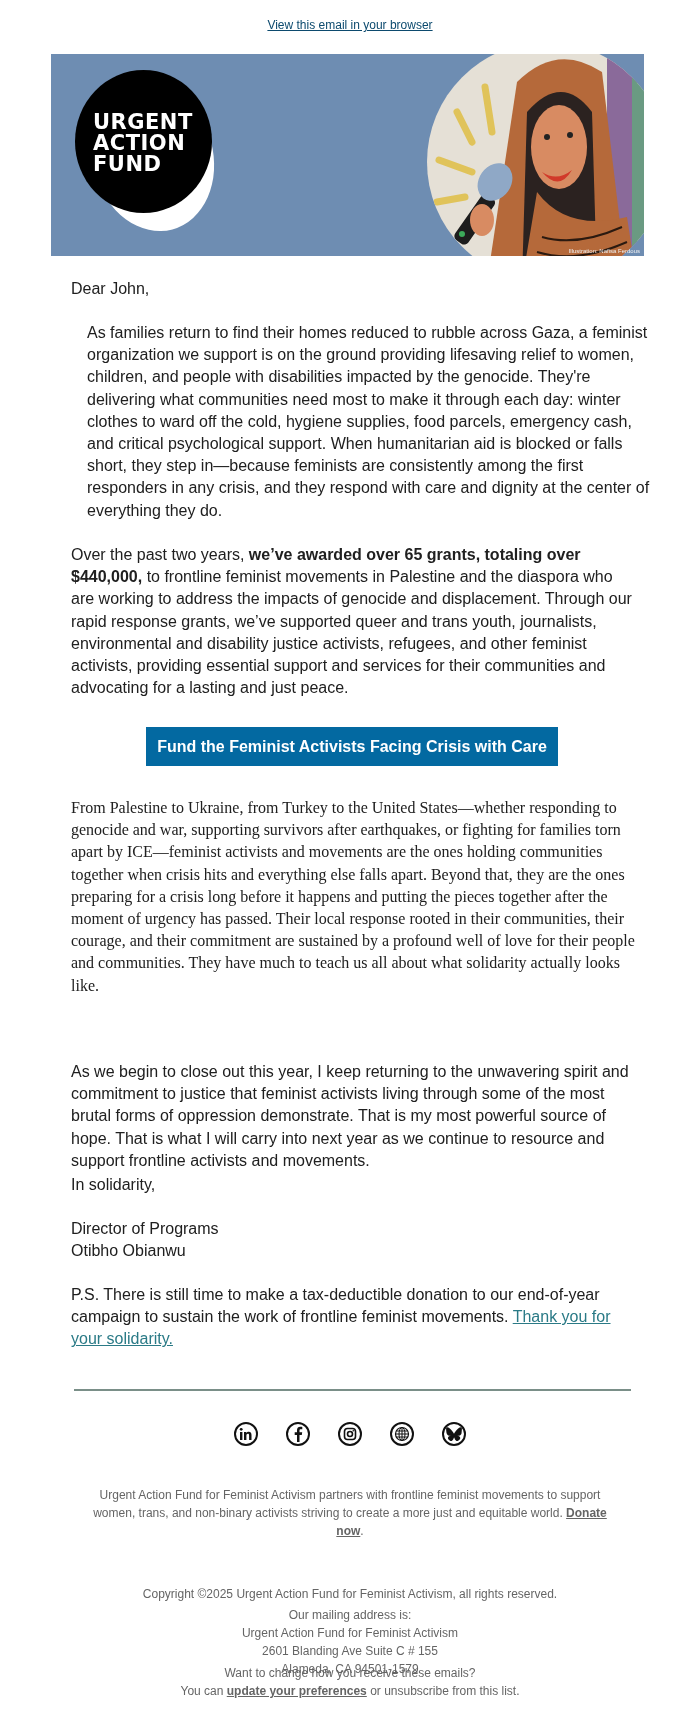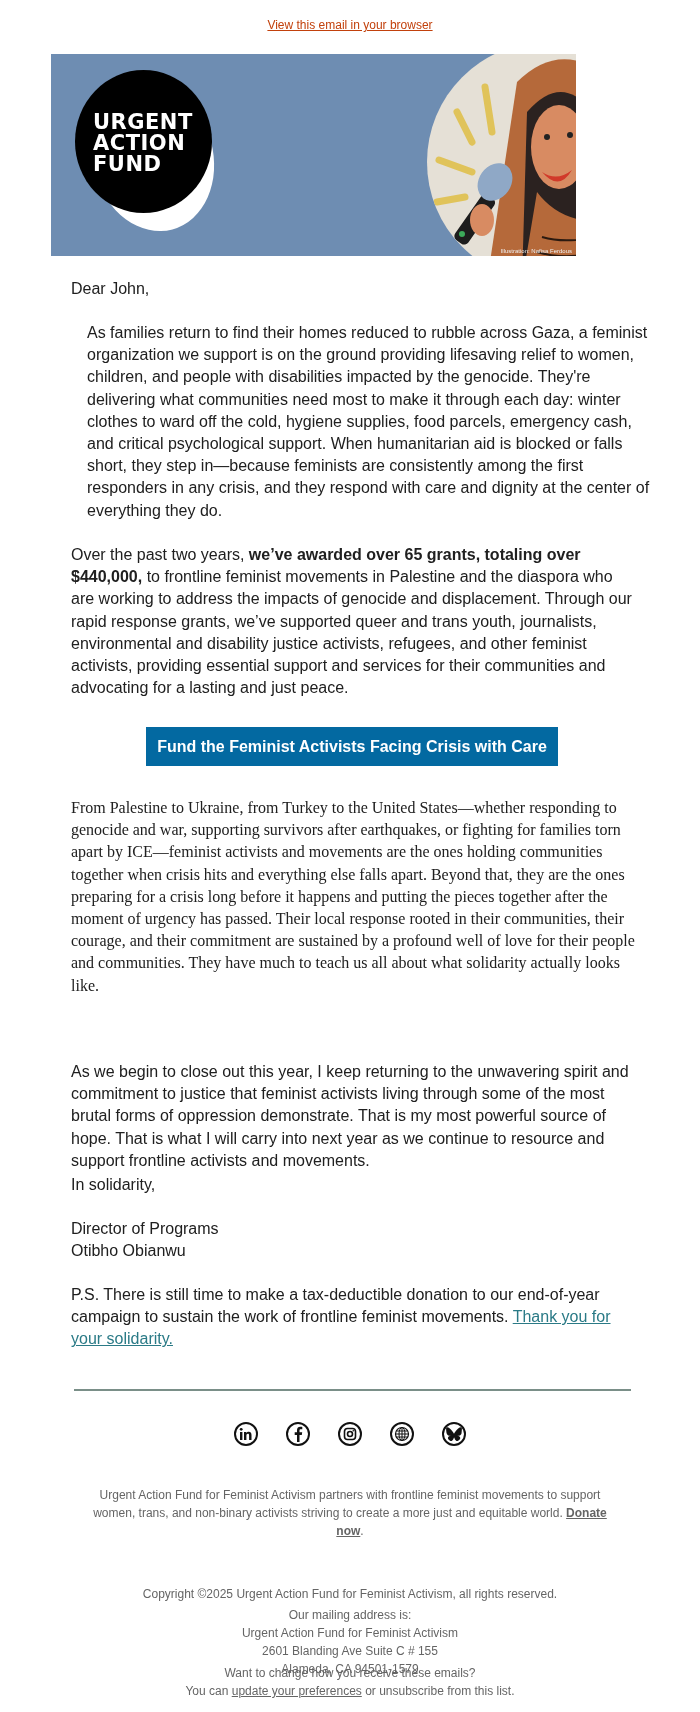--- a/index.html
+++ b/index.html
@@ -1,22 +1,22 @@
 <!DOCTYPE html>
 <html><head>
   <meta charset="utf-8">
   <style>
     html, body { margin: 0; padding: 0; background: #ffffff; }
     body { width: 700px; height: 1712px; position: relative; overflow: hidden;
            font-family: "Liberation Sans", sans-serif; color: #202020; }
     .preheader { position: absolute; top: 18px; left: 0; width: 700px; text-align: center;
                  font-size: 12px; }
-    .preheader a { color: #c2410c; text-decoration: underline; }
+    .preheader a { color: #0c4a6e; text-decoration: underline; }
 
-    .hero { position: absolute; top: 54px; left: 51px; width: 525px; height: 202px;
+    .hero { position: absolute; top: 54px; left: 51px; width: 593px; height: 202px;
             background: #6e8db2; overflow: hidden; }
     .logo-white { position: absolute; left: 42px; top: 28px; width: 120px; height: 150px;
                   border-radius: 50%; background: #ffffff; transform: rotate(-15deg); }
     .logo-black { position: absolute; left: 24px; top: 16px; width: 137px; height: 143px;
                   border-radius: 50%; background: #000000; }
     .logo-text { position: absolute; left: 42px; top: 58px; color: #ffffff;
                  font-family: "DejaVu Sans", sans-serif; font-weight: bold; font-size: 21px;
                  line-height: 21px; letter-spacing: 0.5px; }
     .logo-text div { white-space: nowrap; }
 
@@ -39,21 +39,21 @@
 
     .socials { position: absolute; top: 1422px; left: 0; width: 700px; display: flex;
                justify-content: center; gap: 28px; }
     .social { width: 24px; height: 24px; border: 2px solid #111; border-radius: 50%;
               display: flex; align-items: center; justify-content: center; box-sizing: border-box; }
     .social svg { display: block; }
 
     .footer { position: absolute; left: 80px; width: 540px; text-align: center;
               font-size: 12px; color: #656565; line-height: 18px; }
     .footer a { color: #656565; text-decoration: underline; font-weight: bold; }
-    .footer .plain-link { font-weight: normal; text-align: center; }
+    .footer .plain-link { font-weight: bold; text-align: center; }
   </style>
 </head>
 <body>
 
 <div class="preheader">
   <a href="#">View this email in your browser</a>
 </div>
 
 <div class="hero">
   <div class="logo-white"></div>

